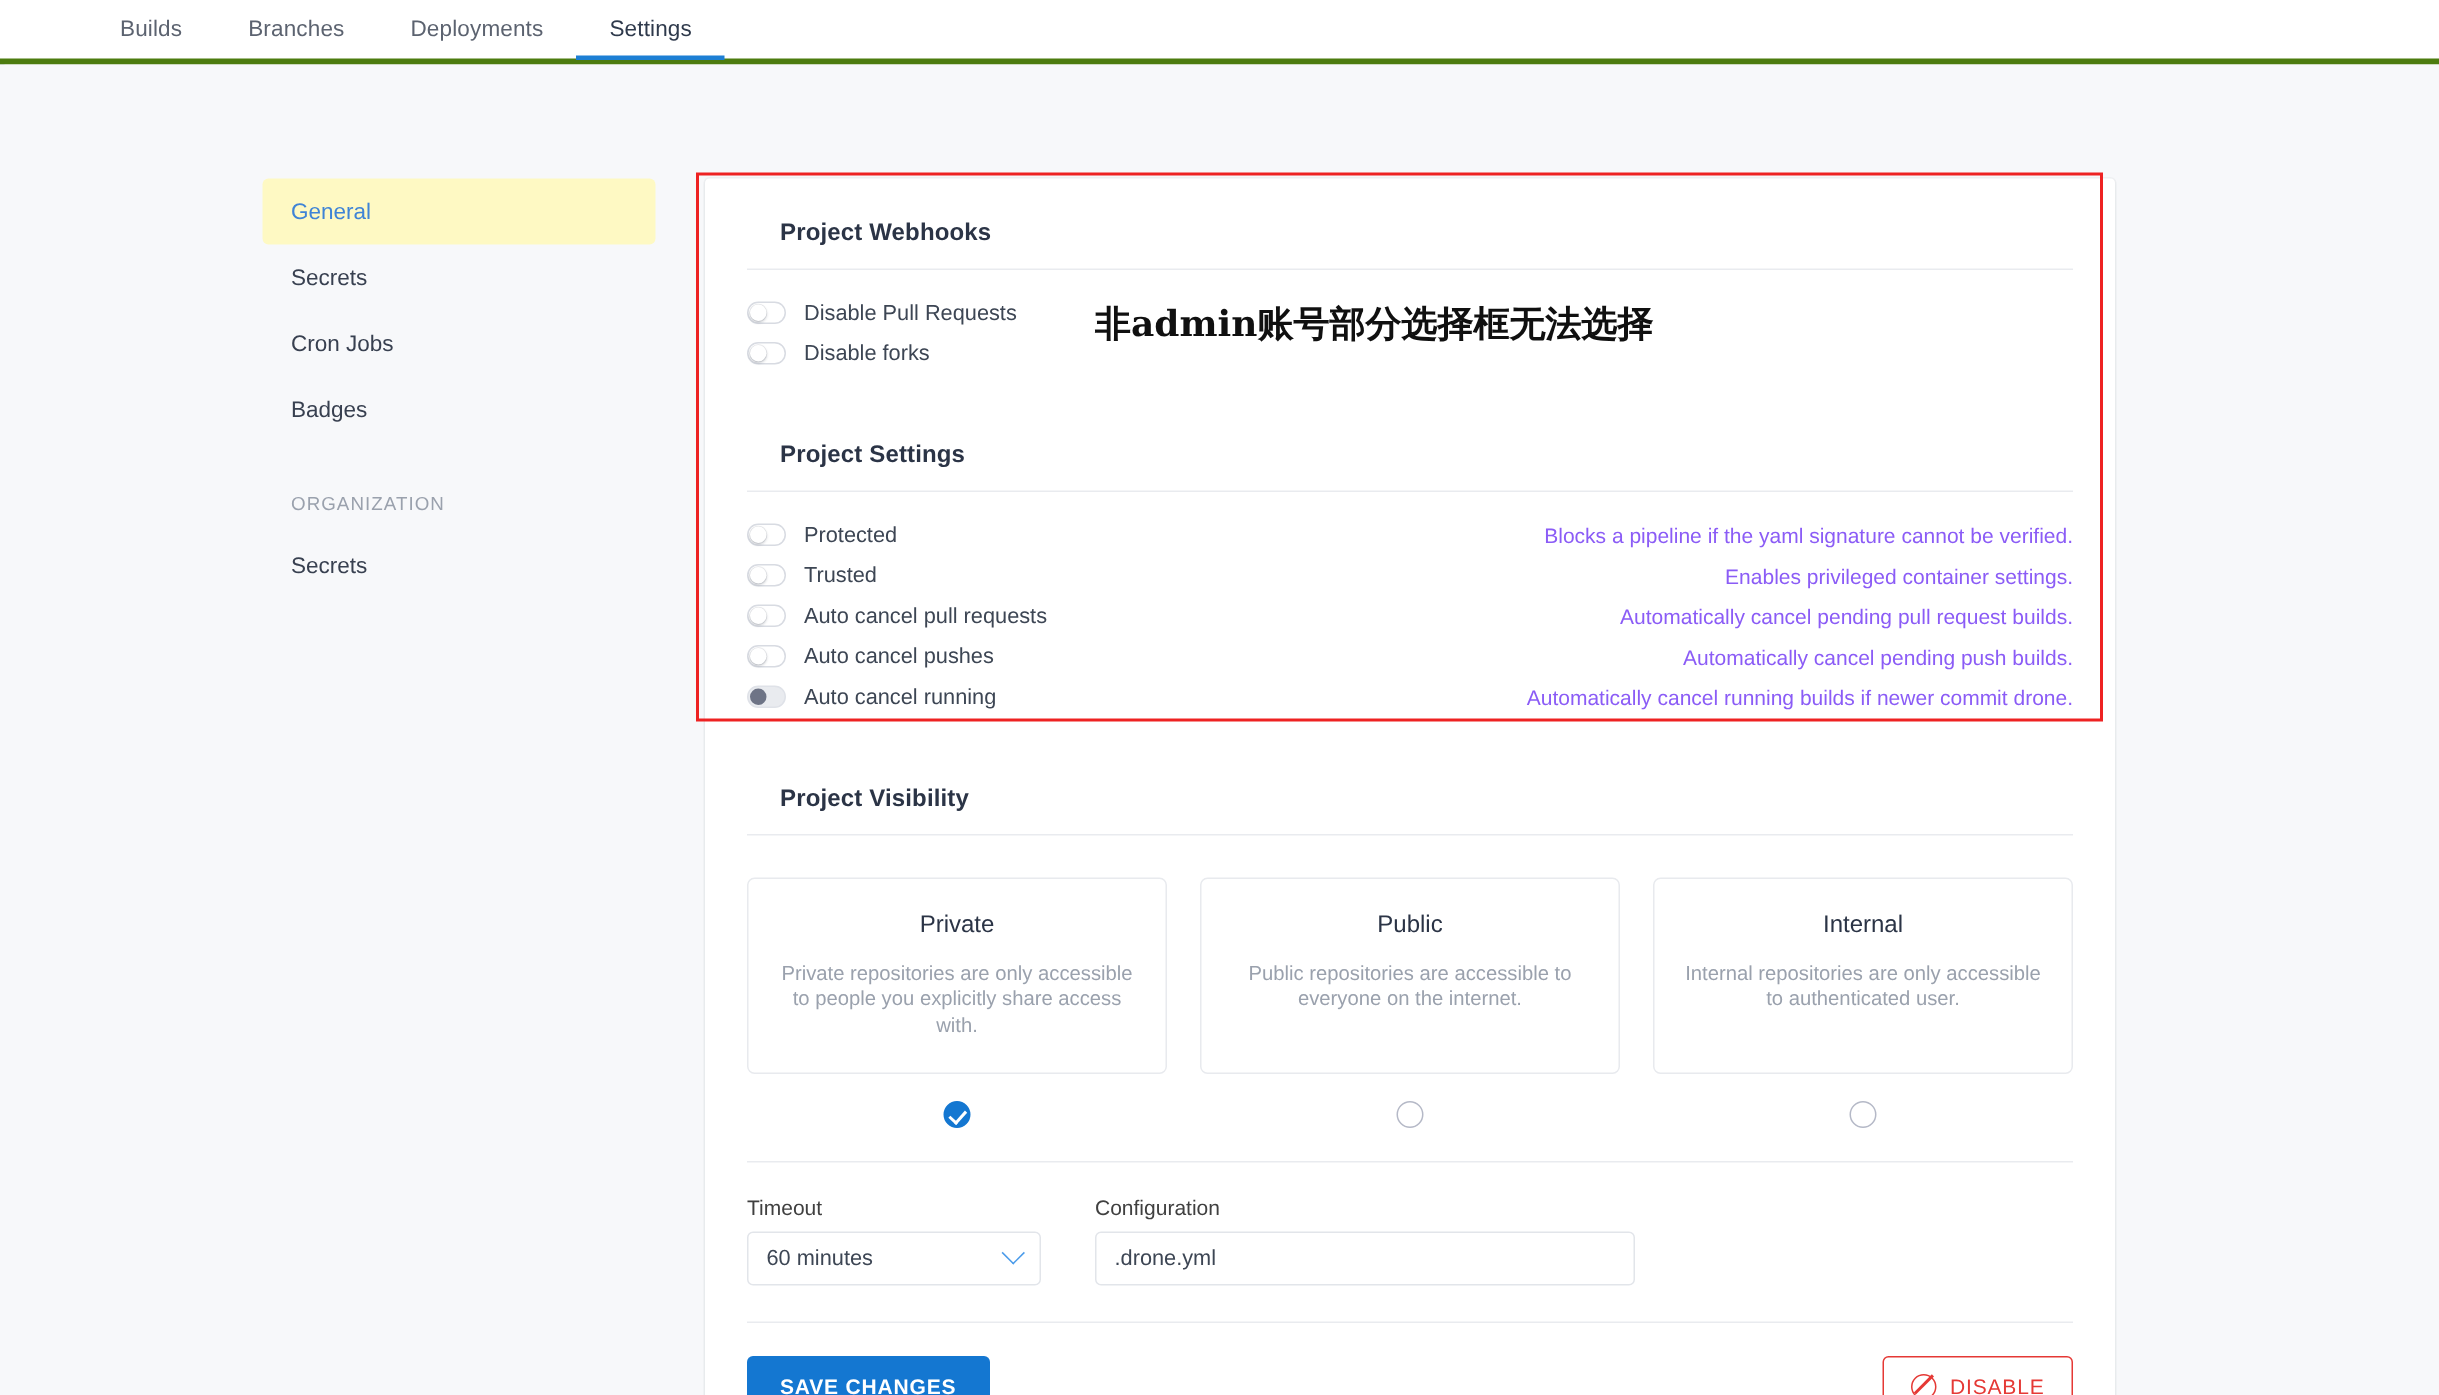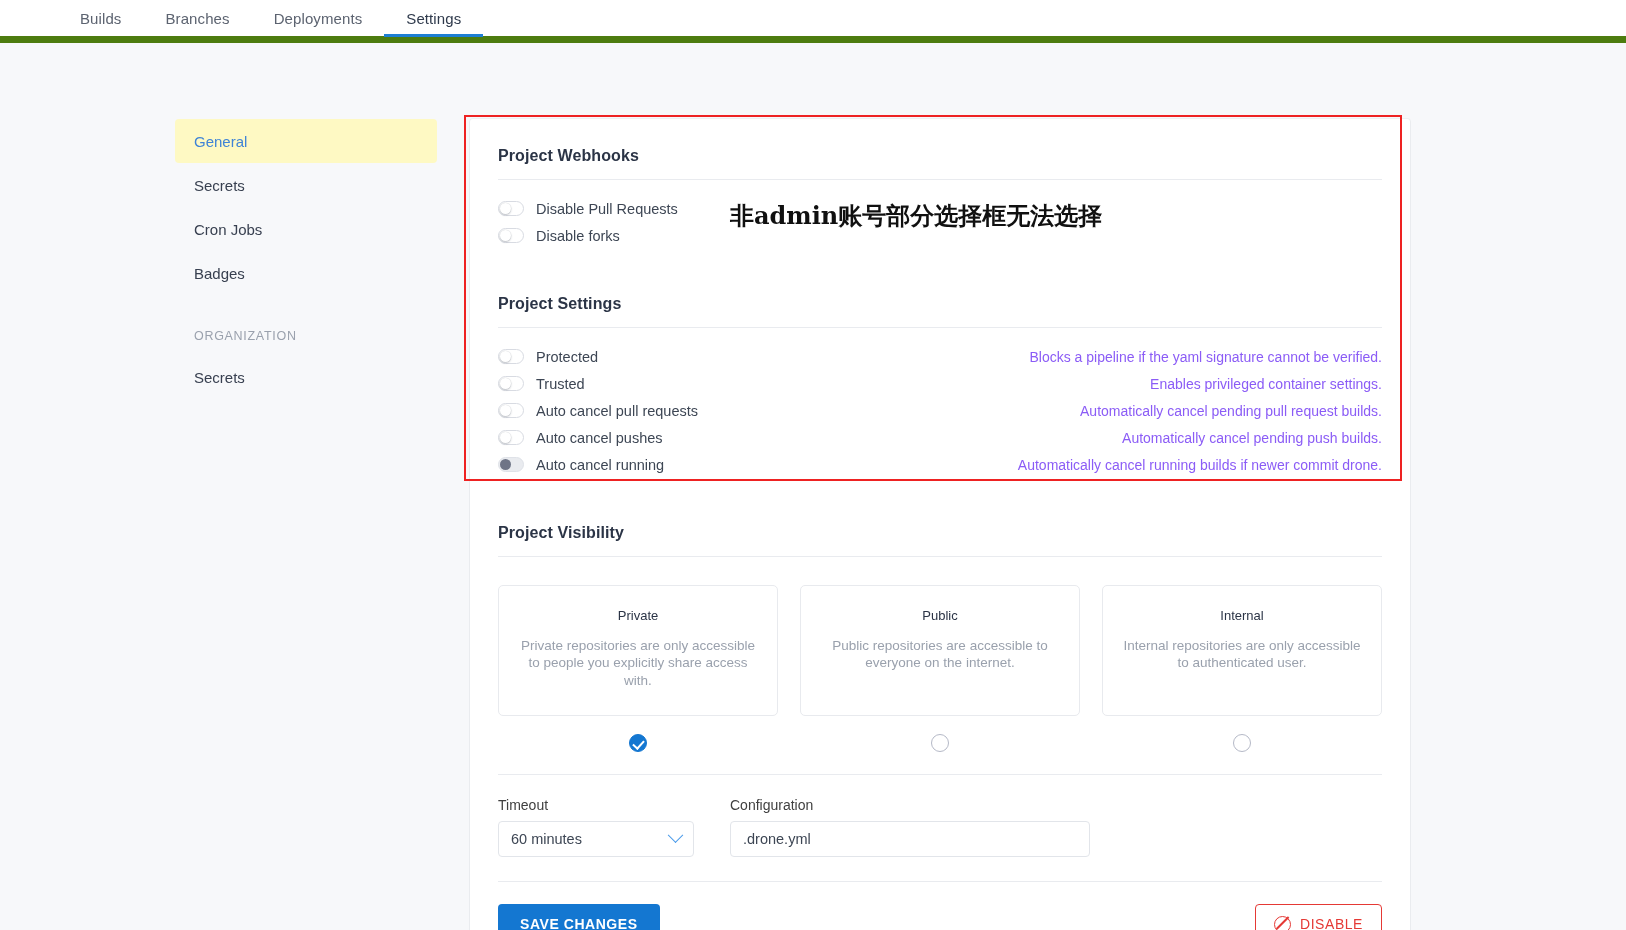--- a/index.html
+++ b/index.html
@@ -10,21 +10,21 @@
     background: #f7f8fa;
     font-family: "Liberation Sans", sans-serif;
     -webkit-font-smoothing: antialiased;
   }
 
   
   .topbar {
     position: absolute; top: 0; left: 0;
     width: 1626px; height: 43px;
     background: #ffffff;
-    border-bottom: 7px solid #4d7c0f;
+    border-bottom: 4px solid #4d7c0f;
     display: flex; align-items: stretch;
     padding-left: 58px;
   }
   .topbar .tab {
     position: relative;
     display: flex; align-items: center;
     padding: 0 22px;
     font-size: 15px;
     color: #5c6370;
     letter-spacing: .1px;
@@ -92,20 +92,21 @@
     padding: 0 28px 0 28px;
   }
 
   .sect-title {
     font-size: 16px;
     font-weight: 700;
     color: #2b3446;
     padding-top: 28px;
     padding-bottom: 14px;
     letter-spacing: .1px;
+    margin-left: 22px;
   }
   .rule { height: 1px; background: #e9ebef; }
 
   .toggle-list { padding: 15px 0 18px 0; }
   .toggle-row {
     display: flex; align-items: center;
     height: 27px;
     justify-content: space-between;
   }
   .toggle-left { display: flex; align-items: flex-start; }
@@ -151,21 +152,21 @@
     border: 1px solid #e8eaee;
     border-radius: 5px;
     min-height: 131px;
     padding: 22px 18px 20px 18px;
     text-align: center;
     background: #fff;
     cursor: pointer;
   }
   .vis-card h4 {
     margin: 0 0 14px 0;
-    font-size: 13px;
+    font-size: 16px;
     font-weight: 400;
     color: #2b3446;
   }
   .vis-card p {
     margin: 0;
     font-size: 13.5px;
     line-height: 1.28;
     color: #9aa1ad;
   }
   .radio-row { display: flex; gap: 22px; padding: 18px 0 22px 0; }

